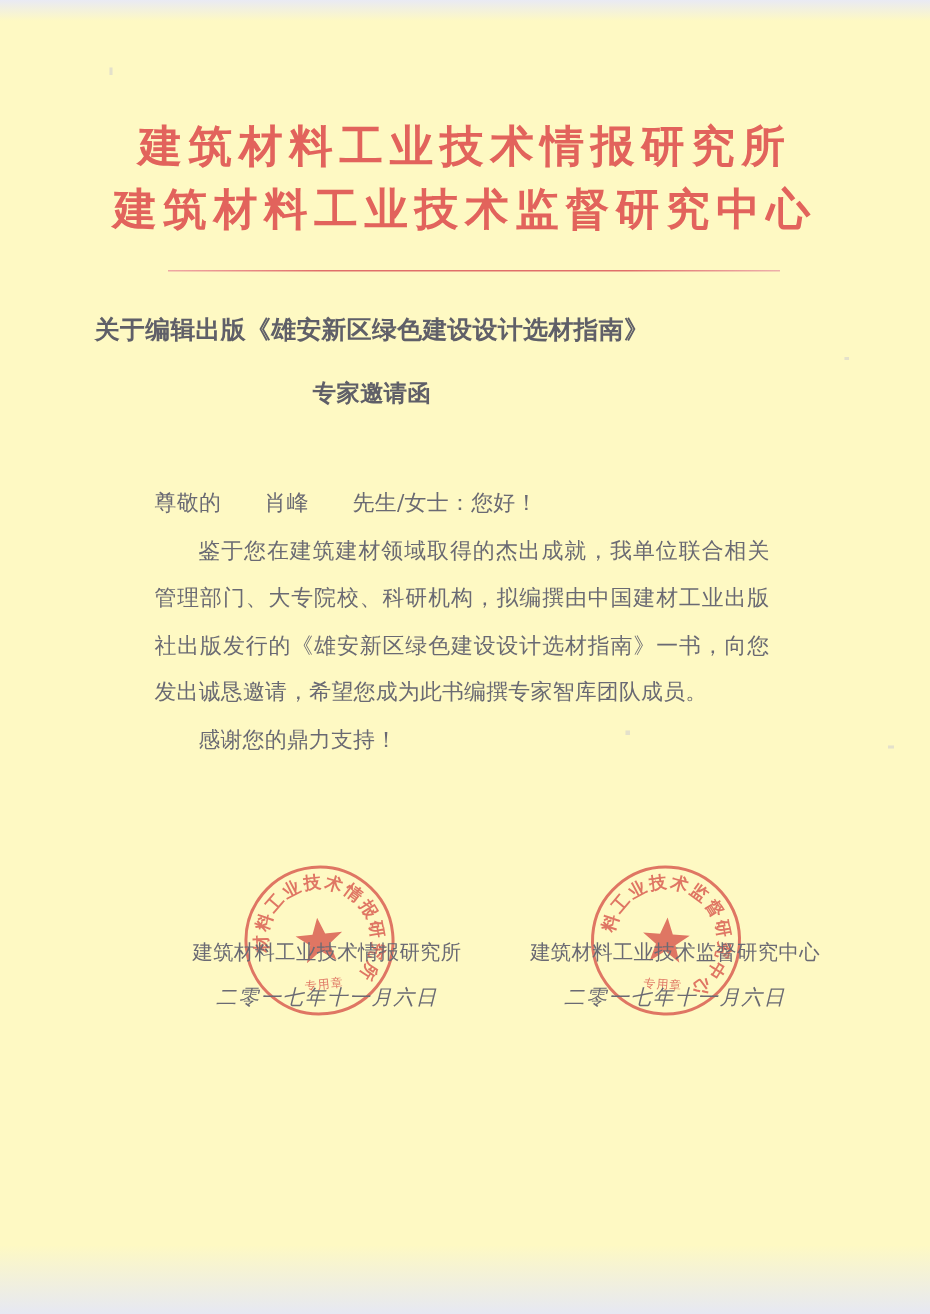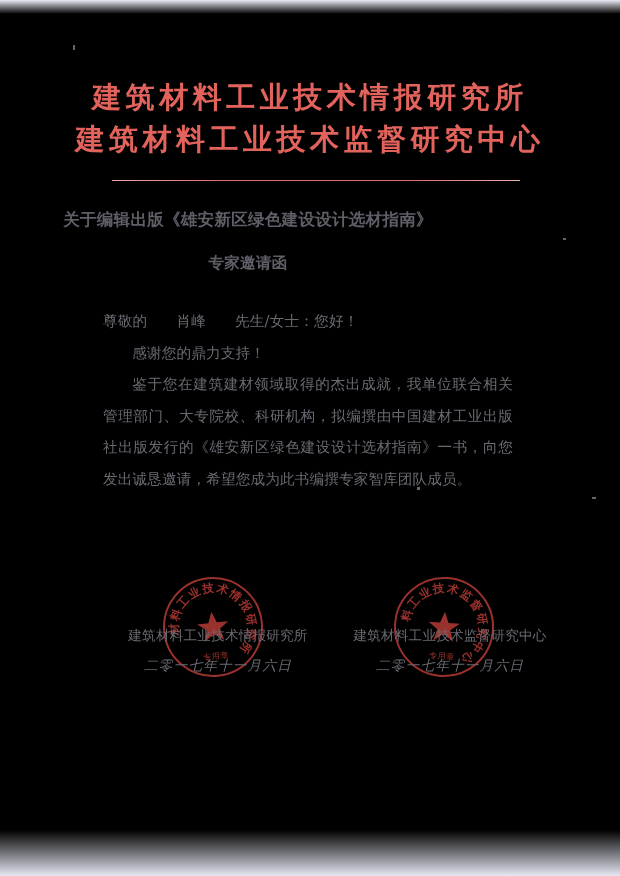--- a/index.html
+++ b/index.html
@@ -5,21 +5,21 @@
   html, body {
     margin: 0;
     padding: 0;
     background: #ffffff;
   }
   #page {
     position: relative;
     width: 620px;
     height: 876px;
     margin: 0;
-    background: #000000;
+    background: #fef9c3;
     overflow: hidden;
     font-family: "Liberation Serif", "DejaVu Serif", serif;
     color: #6b6b73;
   }
   
   .scan-tint-top {
     position: absolute;
     left: 0; top: 0;
     width: 620px; height: 14px;
     background: linear-gradient(180deg, #e9eaf4 0%, rgba(253,253,255,0) 100%);
@@ -83,21 +83,21 @@
     font-size: 15.5px;
     letter-spacing: 0.3px;
     line-height: 24px;
     color: #5f5f68;
   }
 
   
   .body-block {
     position: absolute;
     left: 103px;
-    top: 305px;
+    top: 320px;
     width: 410px;
     font-family: "DejaVu Serif", "Liberation Serif", serif;
     font-size: 14.6px;
     line-height: 31.5px;
     color: #6a6a73;
     text-align: justify;
     text-justify: inter-character;
   }
   .salutation {
     white-space: pre;
@@ -210,22 +210,22 @@
   </div>
   <div class="letterhead-rule"></div>
 
   <div class="doc-title">
     <div class="doc-title-main">关于编辑出版《雄安新区绿色建设设计选材指南》</div>
     <div class="doc-title-sub">专家邀请函</div>
   </div>
 
   <div class="body-block">
     <div class="salutation">尊敬的      肖峰      先生/女士：您好！</div>
+    <div class="para para-main">鉴于您在建筑建材领域取得的杰出成就，我单位联合相关管理部门、大专院校、科研机构，拟编撰由中国建材工业出版社出版发行的《雄安新区绿色建设设计选材指南》一书，向您发出诚恳邀请，希望您成为此书编撰专家智库团队成员。</div>
     <div class="para para-thanks">感谢您的鼎力支持！</div>
-    <div class="para para-main">鉴于您在建筑建材领域取得的杰出成就，我单位联合相关管理部门、大专院校、科研机构，拟编撰由中国建材工业出版社出版发行的《雄安新区绿色建设设计选材指南》一书，向您发出诚恳邀请，希望您成为此书编撰专家智库团队成员。</div>
   </div>
 
   <div class="seal left">
     <div class="seal-ring-text">
       <svg viewBox="0 0 96 96">
         <defs>
           <path id="ringPathL" d="M 48,48 m -35,0 a 35,35 0 1,1 70,0 a 35,35 0 1,1 -70,0"></path>
         </defs>
         <text>
           <textPath href="#ringPathL" startOffset="25%" text-anchor="middle">建筑材料工业技术情报研究所</textPath>

